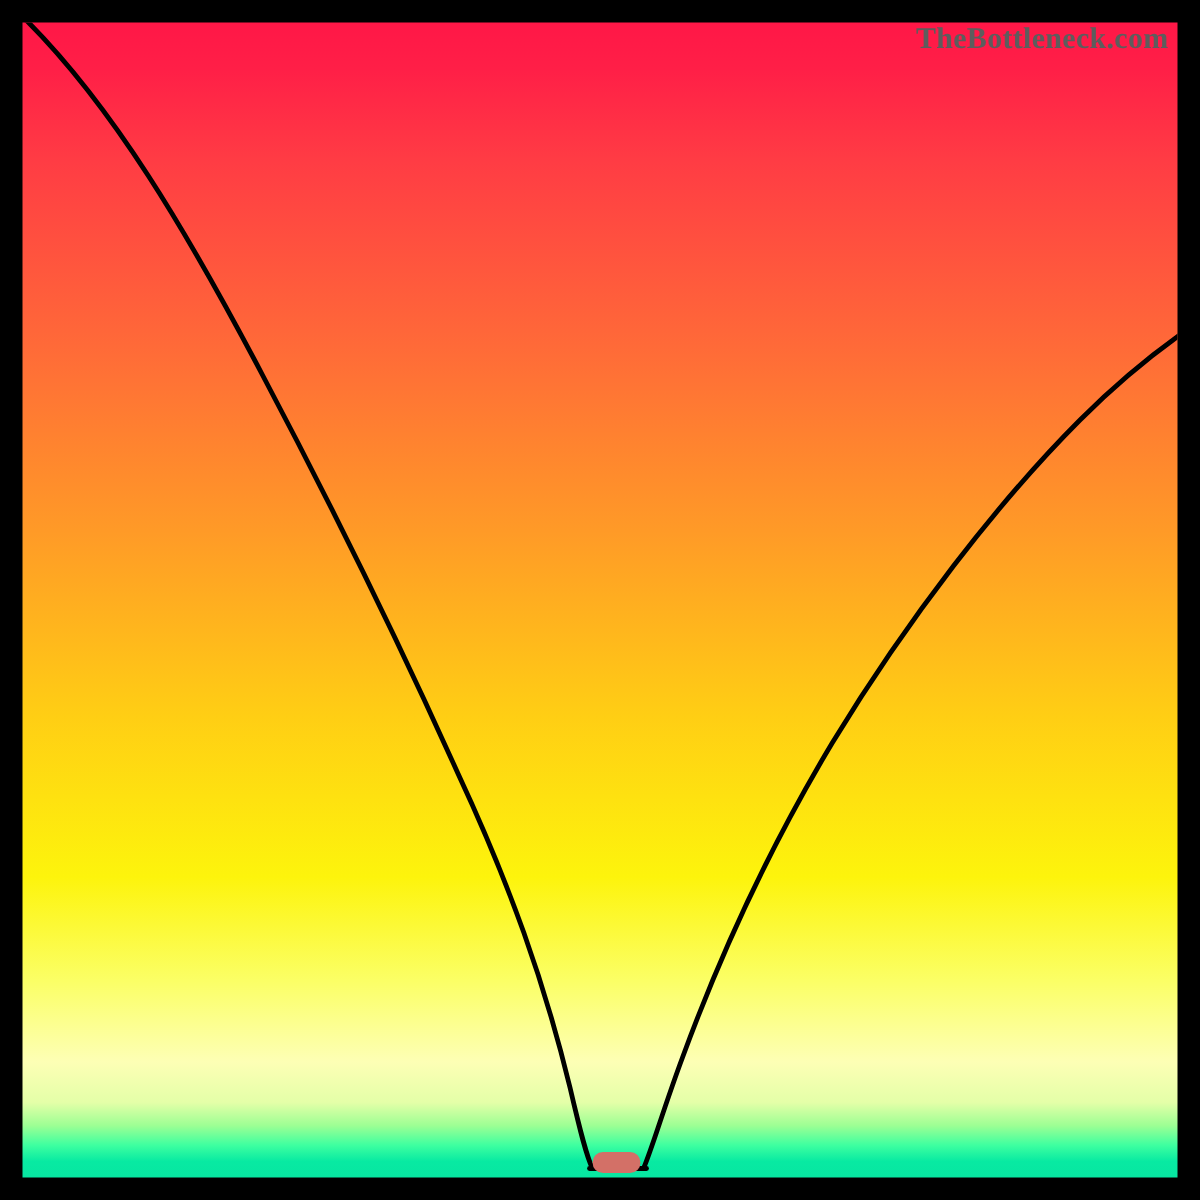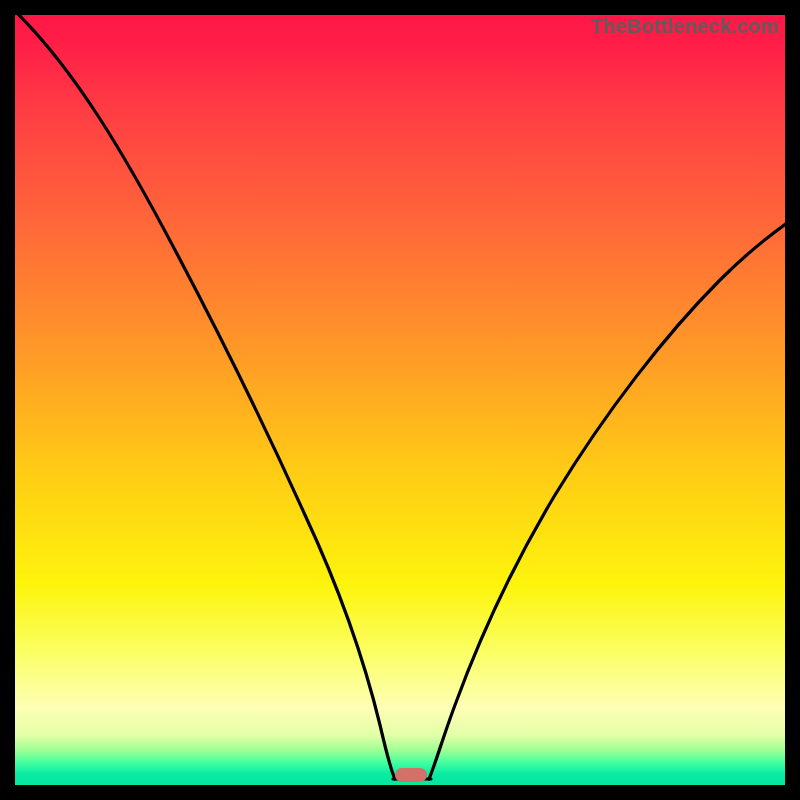--- a/index.html
+++ b/index.html
@@ -34,20 +34,21 @@
       #ffce14 60%,
       #fdf40c 74%,
       #fbff66 83%,
       #fdffb5 90%,
       #e4ffa8 93.5%,
       #9dff94 95.5%,
       #3effa0 97.2%,
       #08eaa2 98.6%,
       #07e6a1 100%
     );
+    font-family: Liberation Serif, serif;
   }
   .watermark {
     position: absolute;
     top: 0;
     right: 6px;
     font-size: 20px;
     font-weight: 600;
     color: #5d5d5d;
     letter-spacing: 0.2px;
     user-select: none;

